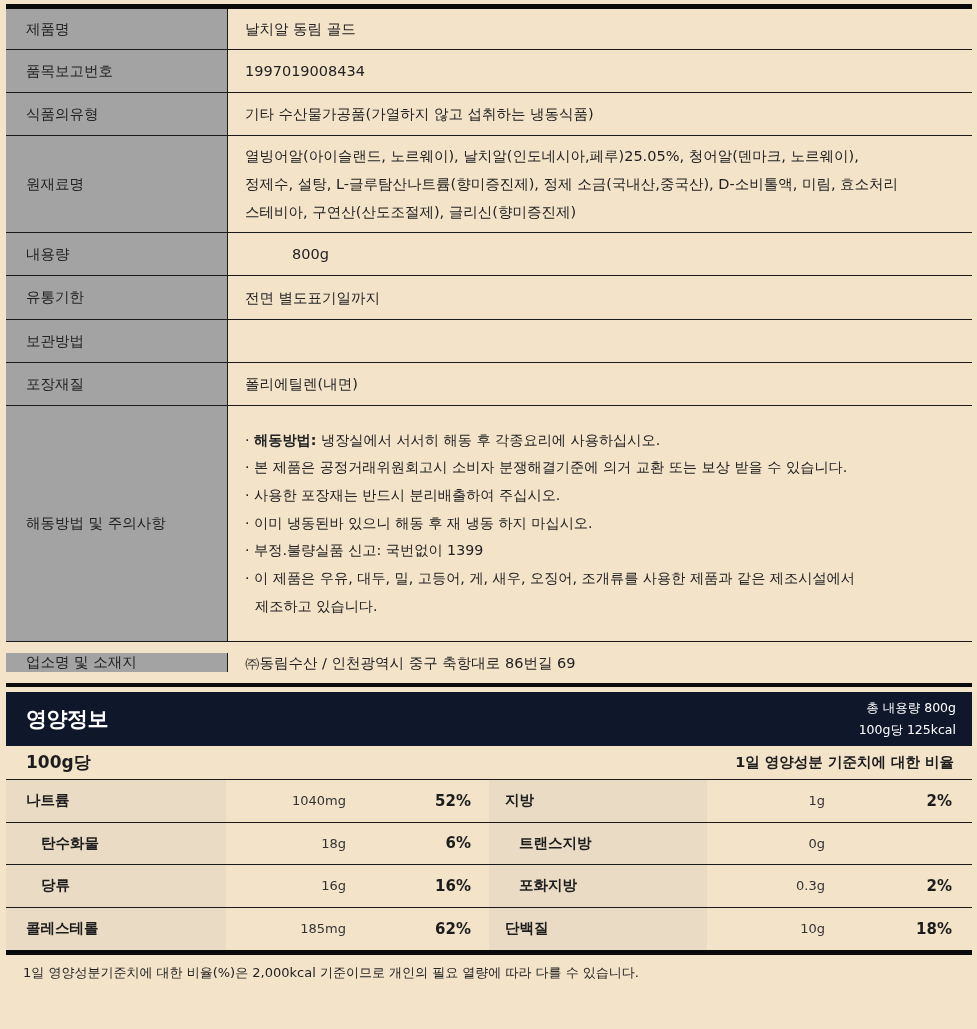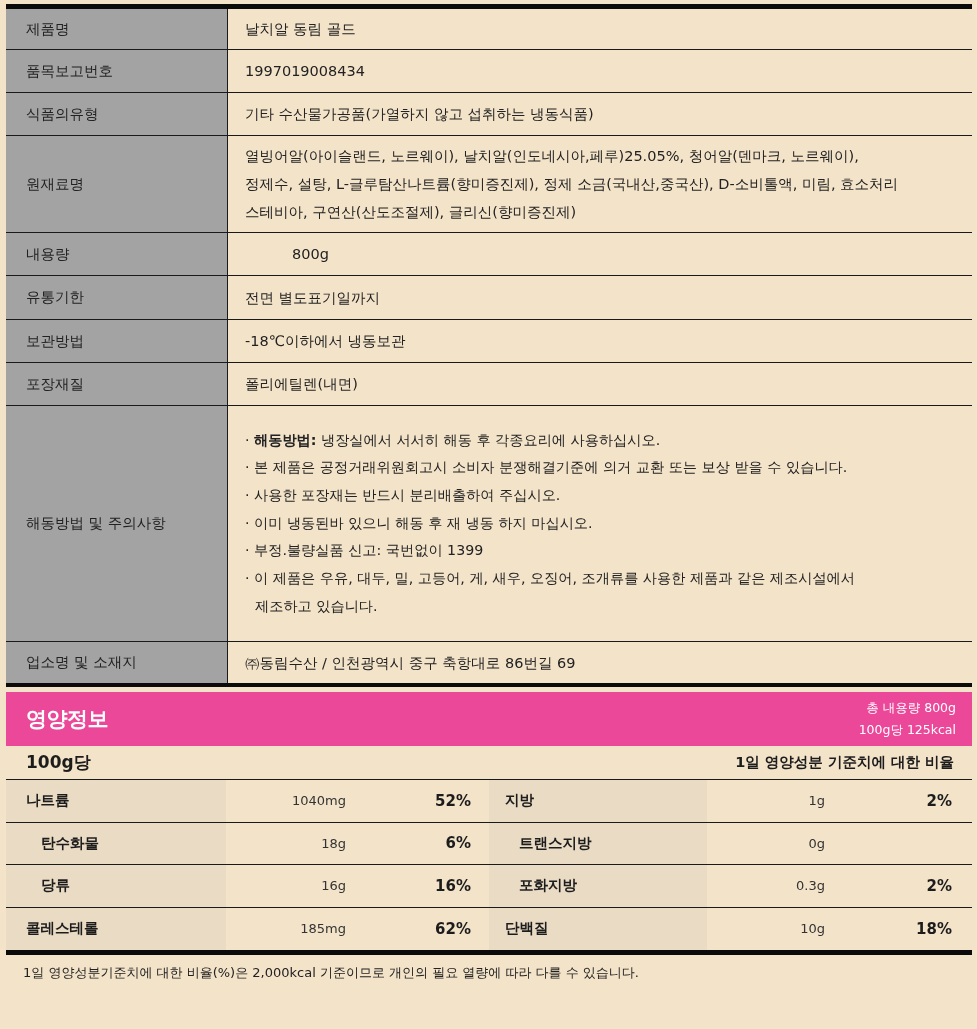--- a/index.html
+++ b/index.html
@@ -27,20 +27,21 @@
       border-top: 5px solid #0b0b0b;
       margin-top: 4px;
       border-bottom: 4px solid #0b0b0b;
     }
     .info-row {
       display: flex;
       border-bottom: 1.5px solid #1a1a1a;
     }
     .info-row:last-child {
       border-bottom: none;
+      align-items: center;
     }
     .info-label {
       width: 222px;
       flex: 0 0 222px;
       background: #a3a3a3;
       border-right: 1.5px solid #1a1a1a;
       padding-left: 20px;
       box-sizing: border-box;
       display: flex;
       align-items: center;
@@ -81,21 +82,21 @@
       font-weight: bold;
     }
     .bullet-line.indent {
       padding-left: 10px;
     }
 
     
     .nutri-header {
       margin-top: 5px;
       height: 54px;
-      background: #ec4899;
+      background: #0f172a;
       color: #fff;
       display: flex;
       justify-content: space-between;
       align-items: center;
       padding: 0 16px 0 20px;
       box-sizing: border-box;
     }
     .nutri-title {
       font-size: 21px;
       font-weight: bold;
@@ -227,23 +228,20 @@
 
     <div class="info-row r-expiry">
       <div class="info-label">유통기한</div>
       <div class="info-value">
         <div class="line">전면 별도표기일까지</div>
       </div>
     </div>
 
     <div class="info-row r-storage">
       <div class="info-label">보관방법</div>
-      <div class="info-value">
-        <div class="line">-18℃이하에서 냉동보관</div>
-      </div>
     </div>
 
     <div class="info-row r-packaging">
       <div class="info-label">포장재질</div>
       <div class="info-value">
         <div class="line">폴리에틸렌(내면)</div>
       </div>
     </div>
 
     <div class="info-row r-caution">

